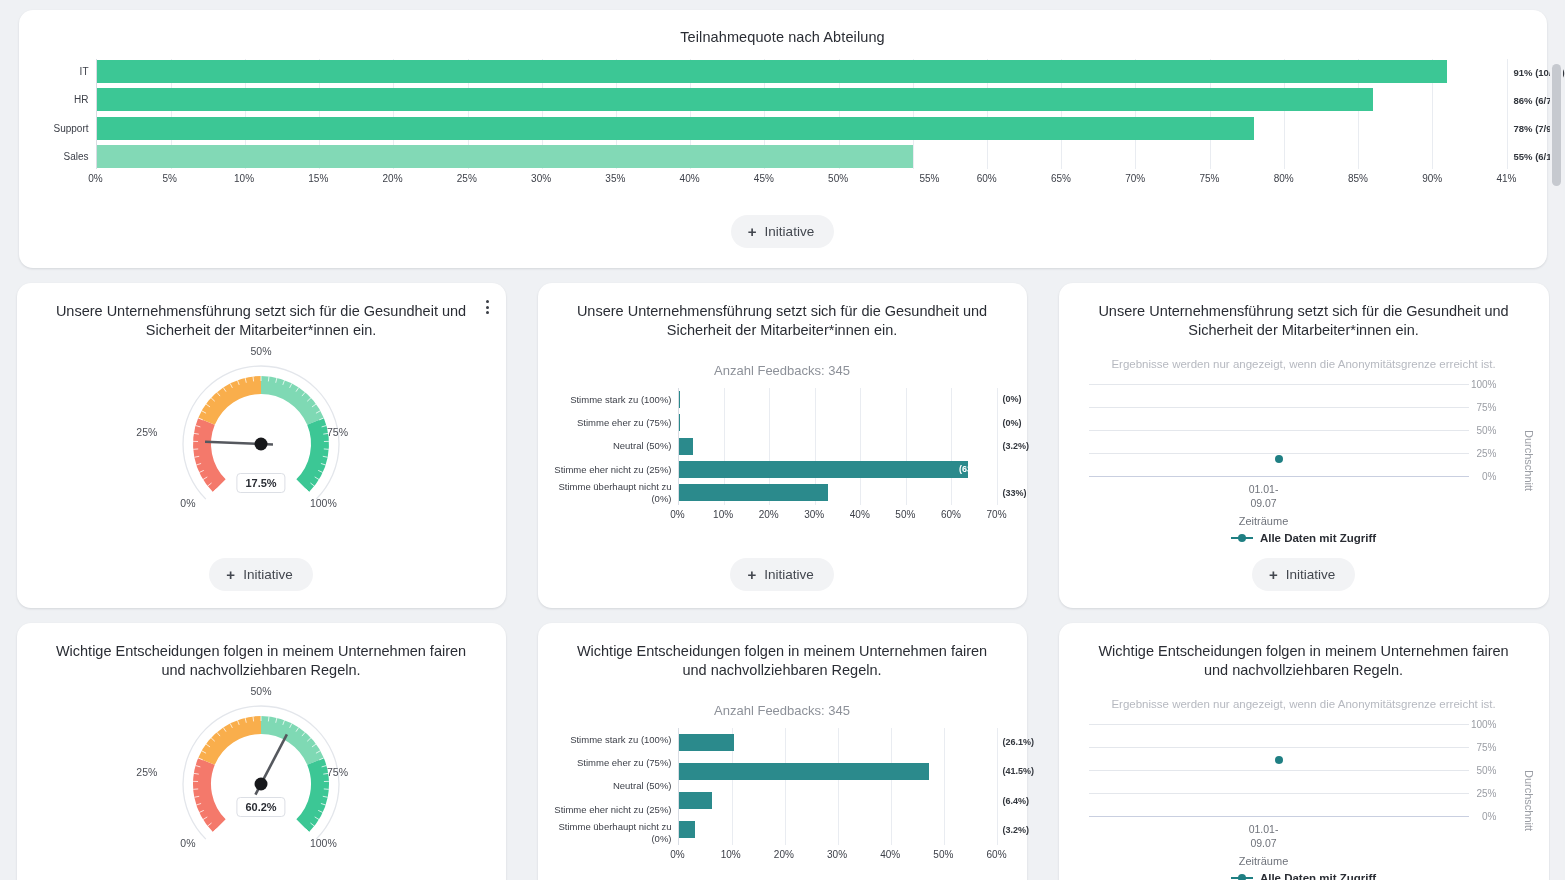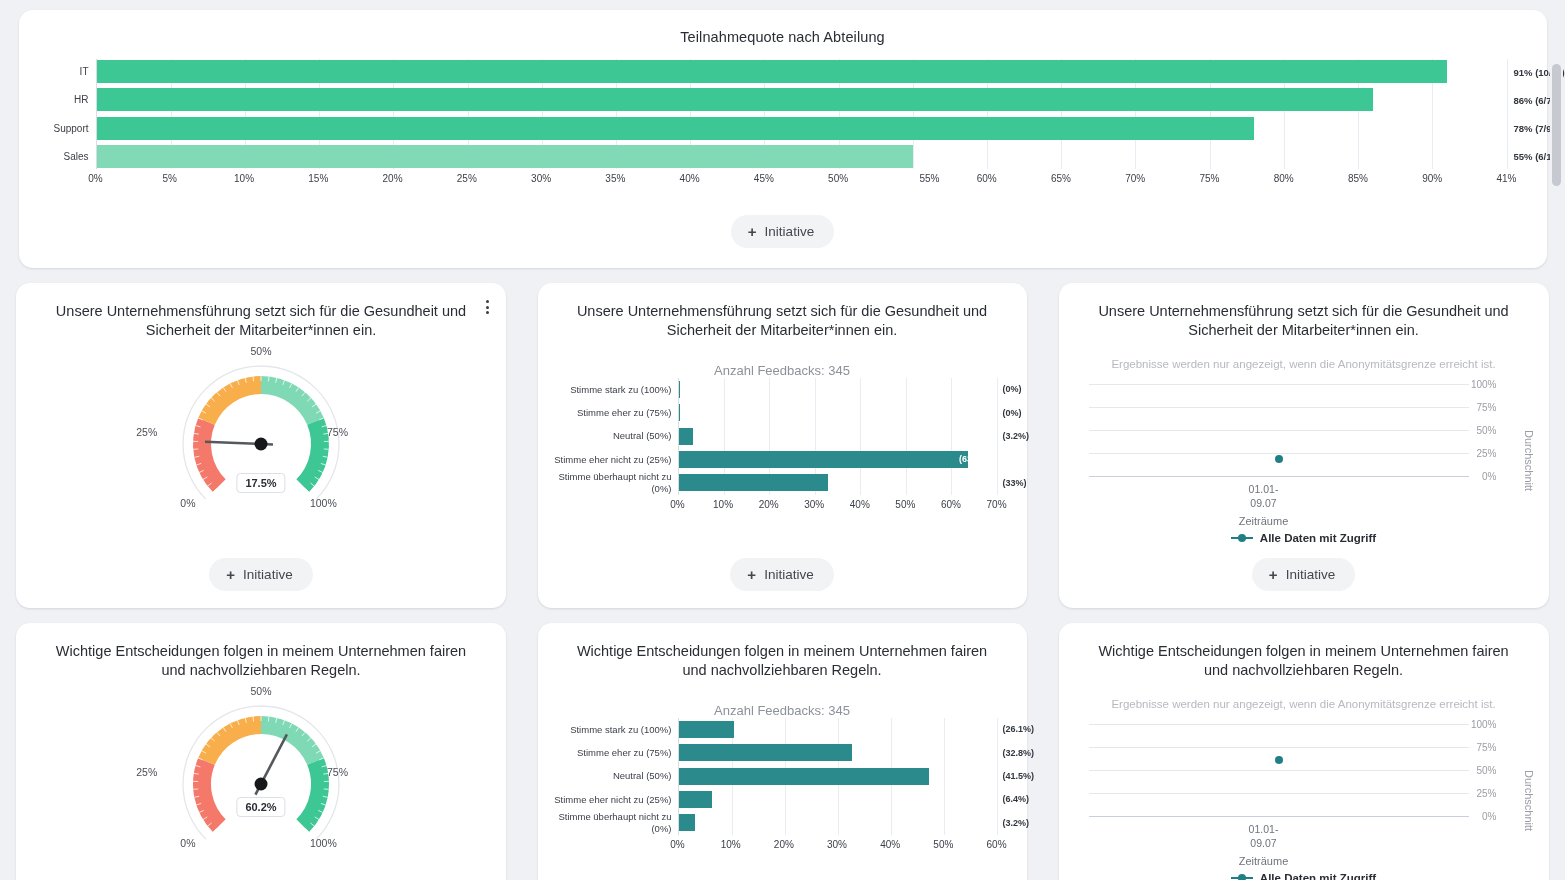--- a/index.html
+++ b/index.html
@@ -55,21 +55,21 @@
   .init-wrap { display: flex; justify-content: center; }
   .init-btn {
     display: inline-flex; align-items: center; gap: 8px;
     background: #f2f3f5; border: none; border-radius: 18px;
     padding: 9px 20px 9px 17px; font-size: 13.5px; color: #43474f;
     font-family: "Liberation Sans", sans-serif; cursor: pointer;
   }
   .init-plus { font-size: 15px; font-weight: bold; line-height: 1; color: #43474f; }
 
   
-  .grid-row { display: flex; gap: 32px; margin: 15px auto 0 auto; width: 1534px; padding: 0 1px; justify-content: flex-end; }
+  .grid-row { display: flex; gap: 32px; margin: 15px auto 0 auto; width: 1534px; padding: 0 1px; }
   .cell { width: 501px; }
   .cell.mid { width: 501px; }
   .cell.right { width: 502px; }
 
   .q-title {
     text-align: center; font-size: 14.5px; color: #2a2d34; line-height: 1.33;
     padding: 19px 34px 0 34px;
   }
   .kebab {
     position: absolute; right: 11px; top: 14px; width: 14px; height: 20px;
@@ -85,21 +85,21 @@
   .g-lab { position: absolute; font-size: 10.5px; color: #4a4d55; white-space: nowrap; }
   .g-val {
     position: absolute; left: 50%; transform: translateX(-50%);
     background: #fff; border: 1px solid #dcdfe5; border-radius: 4px;
     padding: 3px 8px; font-size: 11px; font-weight: bold; color: #2a2d34;
   }
   .card-foot { position: absolute; left: 0; right: 0; bottom: 17px; display: flex; justify-content: center; }
 
   
   .fb-sub { text-align: center; font-size: 13px; color: #8d9199; margin-top: 22px; }
-  .fb-chart { position: relative; margin-top: 0; height: 150px; }
+  .fb-chart { position: relative; margin-top: 10px; height: 150px; }
   .fb-plot { position: absolute; left: 140px; right: 30px; top: 0; height: 117px;
              border-left: 1px solid #d8dce3; }
   .fb-grid { position: absolute; inset: 0; }
   .fb-grid span { position: absolute; top: 0; bottom: 0; width: 1px; background: #e9ecf1; }
   .fb-rows { position: absolute; inset: 0; display: flex; flex-direction: column;
              justify-content: space-around; }
   .fb-row { height: 17px; position: relative; }
   .fb-bar { height: 100%; background: #2b8a8c; }
   .fb-val { position: absolute; left: 100%; top: 50%; transform: translateY(-50%);
             margin-left: 6px; font-size: 9px; font-weight: bold; color: #32363d; white-space: nowrap; }
@@ -487,25 +487,20 @@
                 <span style="left: 83.3333%;"></span>
                 <span style="left: 100%;"></span>
               </div>
         <div class="fb-rows">
                 <div class="fb-row">
                   <div class="fb-bar" style="width: 17.3333%;">
                     <div class="fb-val">(26.1%)</div>
                   </div>
                 </div>
                 <div class="fb-row">
-                  <div class="fb-bar" style="width: 54.6667%;">
-                    <div class="fb-val">(32.8%)</div>
-                  </div>
-                </div>
-                <div class="fb-row">
                   <div class="fb-bar" style="width: 78.6667%;">
                     <div class="fb-val">(41.5%)</div>
                   </div>
                 </div>
                 <div class="fb-row">
                   <div class="fb-bar" style="width: 10.6667%;">
                     <div class="fb-val">(6.4%)</div>
                   </div>
                 </div>
                 <div class="fb-row">

